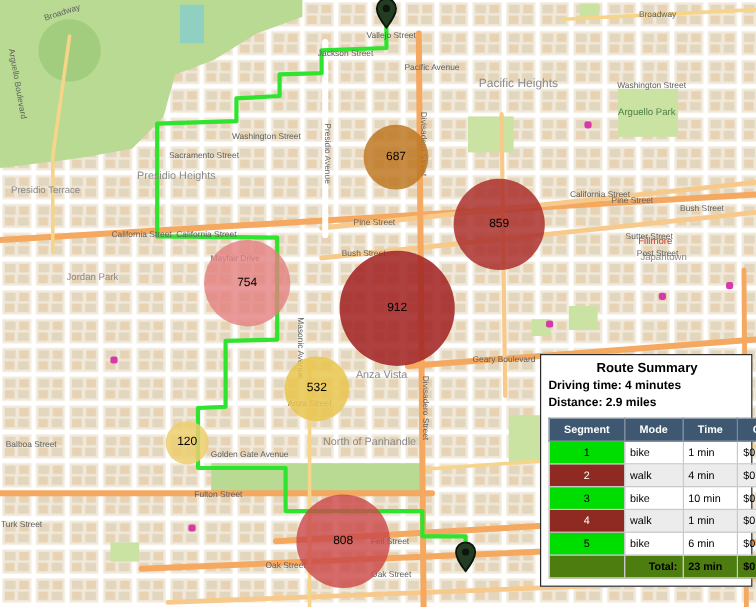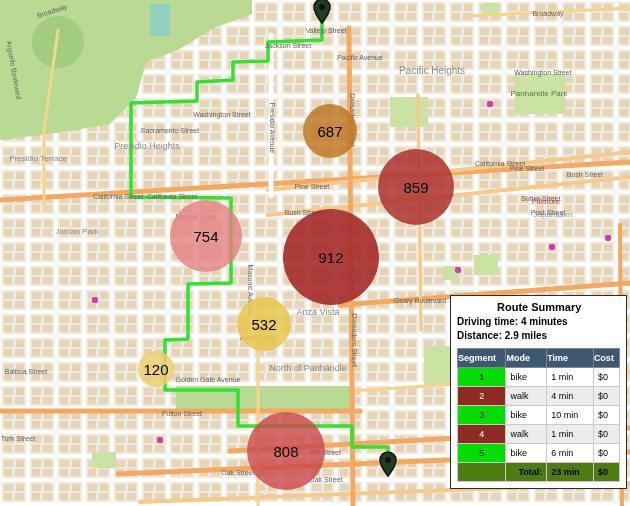--- a/index.html
+++ b/index.html
@@ -10,28 +10,28 @@
   #map-bg{z-index:0;}
   #route-svg{z-index:1;pointer-events:none;}
   #labels-layer{z-index:2;pointer-events:none;}
   #poi-layer{z-index:2;pointer-events:none;}
   #bubble-layer{z-index:3;}
   #pin-layer{z-index:4;pointer-events:none;}
   #panel{z-index:5;}
   .map-label{position:absolute;white-space:nowrap;color:#5f5f5f;}
   .poi{position:absolute;width:6px;height:6px;border-radius:2px;}
   .bubble{position:absolute;border-radius:50%;display:flex;align-items:center;justify-content:center;
-          color:#000;font-size:15px;line-height:1;text-align:right;}
+          color:#000;font-size:10px;line-height:1;text-align:right;}
   .pin{position:absolute;}
   #panel{position:absolute;left:450px;top:295px;width:177px;background:#ffffff;
          border:1px solid #2b2b2b;padding:5px 6px 6px 6px;box-sizing:border-box;}
   .panel-title{font-weight:bold;font-size:11px;margin-bottom:2px;color:#000;margin-left:40px;}
   .panel-line{font-weight:bold;font-size:10px;line-height:1.4;color:#000;}
   #segments-table{border-collapse:collapse;margin-top:5px;width:100%;}
-  #segments-table th{color:#fff;font-size:9px;font-weight:bold;padding:4px 0;text-align:left;
+  #segments-table th{color:#fff;font-size:9px;font-weight:bold;padding:4px 12px;text-align:left;
                      border:1px solid #7d8a99;}
   #segments-table td{font-size:9px;padding:4px 4px;border:1px solid #c9c9c9;color:#000;}
   #segments-table tr.alt td.plain{background:#ececec;}
   #segments-table td.seg{text-align:center;}
   #segments-table tr.total td{font-weight:bold;background:#4d7c0f;margin-top:36px;}
   #segments-table td.right{text-align:right;}
 </style>
 </head>
 <body>
 
@@ -90,21 +90,21 @@
 
   <div id="labels-layer" class="layer">
       <div class="map-label" style="left: 432px; top: 70px; font-size: 10px; color: rgb(138, 138, 138); transform: translate(-50%, -50%);">Pacific Heights</div>
       <div class="map-label" style="left: 147px; top: 146px; font-size: 9px; color: rgb(138, 138, 138); transform: translate(-50%, -50%);">Presidio Heights</div>
       <div class="map-label" style="left: 38px; top: 158px; font-size: 8px; color: rgb(138, 138, 138); transform: translate(-50%, -50%);">Presidio Terrace</div>
       <div class="map-label" style="left: 77px; top: 231px; font-size: 8px; color: rgb(138, 138, 138); transform: translate(-50%, -50%);">Jordan Park</div>
       <div class="map-label" style="left: 318px; top: 312px; font-size: 9px; color: rgb(138, 138, 138); transform: translate(-50%, -50%);">Anza Vista</div>
       <div class="map-label" style="left: 308px; top: 352px; font-size: 9px; color: rgb(138, 138, 138); transform: translate(-50%, -50%); margin-top: 16px;">North of Panhandle</div>
       <div class="map-label" style="left: 553px; top: 214px; font-size: 8px; color: rgb(138, 138, 138); transform: translate(-50%, -50%);">Japantown</div>
       <div class="map-label" style="left: 546px; top: 201px; font-size: 8px; color: rgb(204, 68, 68); transform: translate(-50%, -50%);">Fillmore</div>
-      <div class="map-label" style="left: 539px; top: 93px; font-size: 8px; color: rgb(77, 127, 70); transform: translate(-50%, -50%);">Panhandle Park</div>
+      <div class="map-label" style="left: 539px; top: 93px; font-size: 8px; color: rgb(77, 127, 70); transform: translate(-50%, -50%);">Arguello Park</div>
       <div class="map-label" style="left: 118px; top: 196px; font-size: 7px; transform: translate(-50%, -50%);">California Street</div>
       <div class="map-label" style="left: 172px; top: 196px; font-size: 7px; transform: translate(-50%, -50%);">California Street</div>
       <div class="map-label" style="left: 500px; top: 163px; font-size: 7px; transform: translate(-50%, -50%);">California Street</div>
       <div class="map-label" style="left: 312px; top: 186px; font-size: 7px; transform: translate(-50%, -50%);">Pine Street</div>
       <div class="map-label" style="left: 527px; top: 168px; font-size: 7px; transform: translate(-50%, -50%);">Pine Street</div>
       <div class="map-label" style="left: 303px; top: 212px; font-size: 7px; transform: translate(-50%, -50%);">Bush Street</div>
       <div class="map-label" style="left: 585px; top: 174px; font-size: 7px; transform: translate(-50%, -50%);">Bush Street</div>
       <div class="map-label" style="left: 541px; top: 198px; font-size: 7px; transform: translate(-50%, -50%);">Sutter Street</div>
       <div class="map-label" style="left: 548px; top: 212px; font-size: 7px; transform: translate(-50%, -50%);">Post Street</div>
       <div class="map-label" style="left: 182px; top: 413px; font-size: 7px; transform: translate(-50%, -50%);">Fulton Street</div>

